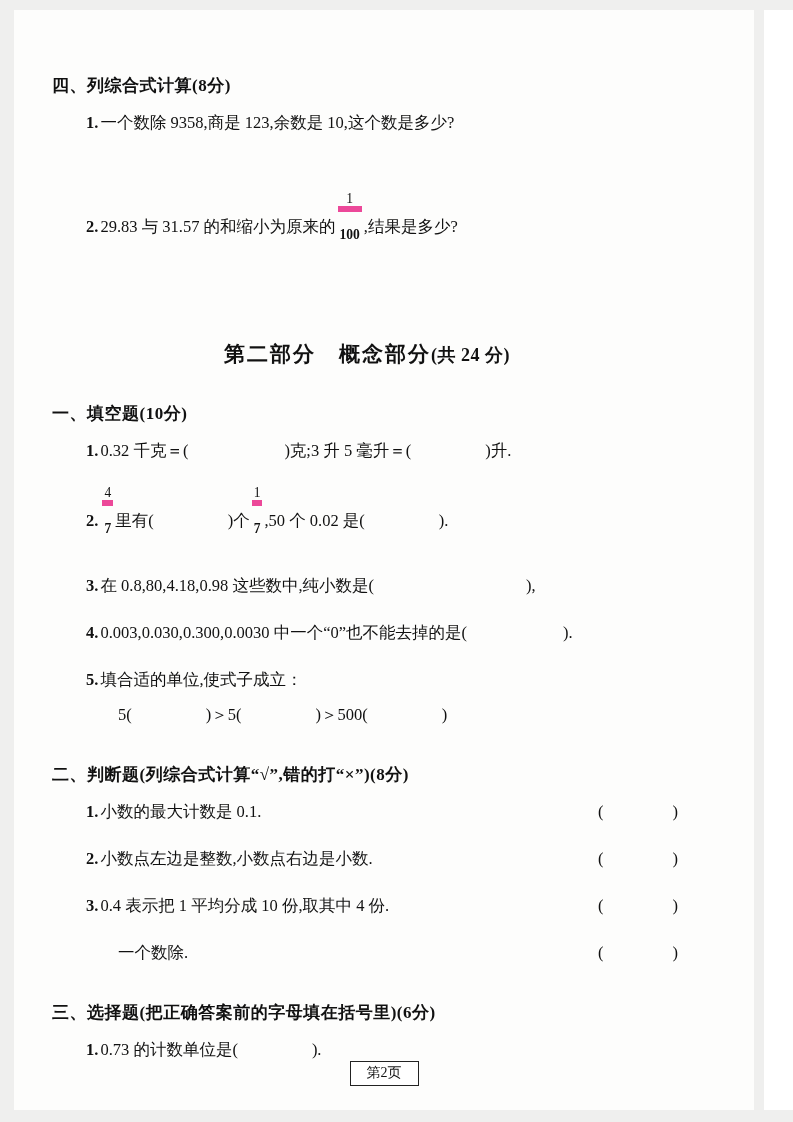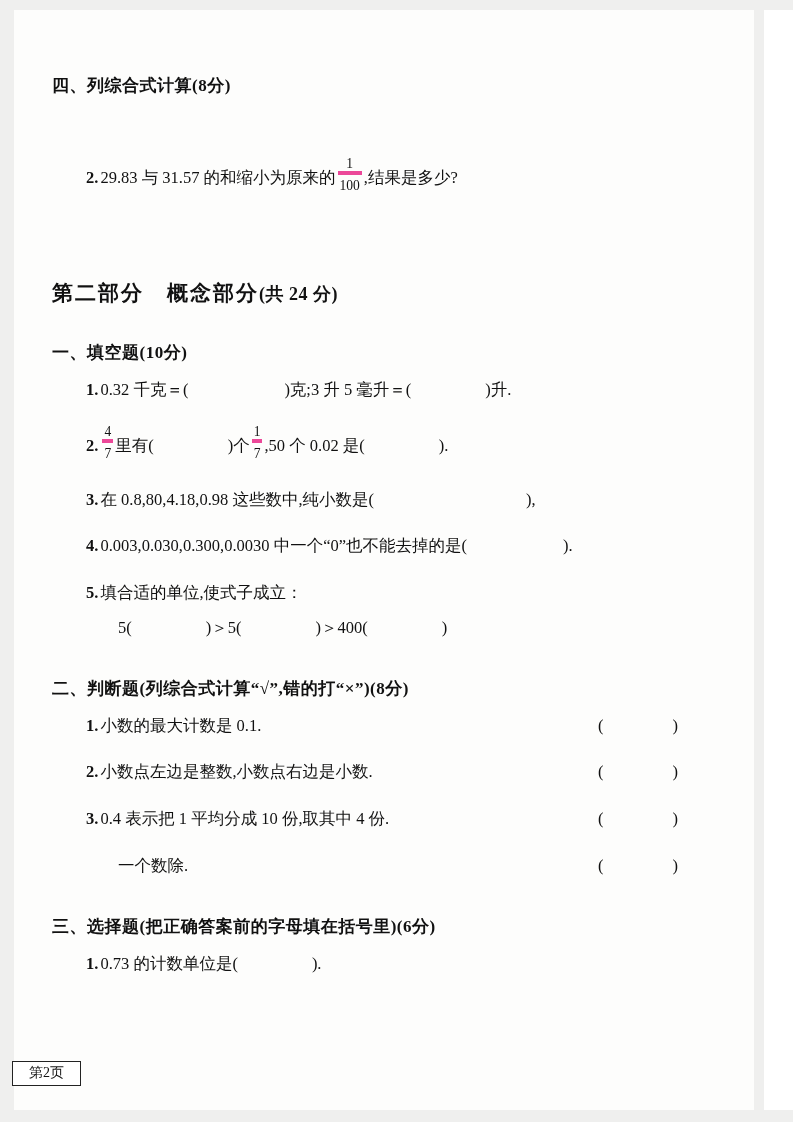--- a/index.html
+++ b/index.html
@@ -44,21 +44,21 @@
   }
   .q .num {
     font-weight: bold;
     margin-right: 2px;
   }
   .spacer-lg { height: 46px; }
   .spacer-md { height: 26px; }
   .spacer-sm { height: 12px; }
 
   .part-title {
-    text-align: left;
+    text-align: center;
     font-size: 21px;
     font-weight: bold;
     letter-spacing: 2px;
     margin: 0 0 8px 0;
     padding-right: 60px;
   }
   .part-title .sub {
     font-size: 18px;
     letter-spacing: 0.5px;
   }
@@ -66,42 +66,42 @@
   
   .frac {
     display: inline-block;
     vertical-align: -0.52em;
     text-align: center;
     font-size: 0.82em;
     line-height: 1.05;
     margin: 0 2px;
   }
   .frac .n { display: block; padding: 0 2px; }
-  .frac .d { display: block; border-top: 4px solid #ec4899; padding: 4px 2px; }
+  .frac .d { display: block; border-top: 6px solid #ec4899; padding: 16px 2px; font-weight: bold; }
 
   .blank-sm { display: inline-block; width: 56px; }
   .blank-md { display: inline-block; width: 74px; }
   .blank-lg { display: inline-block; width: 96px; }
 
   .q-ind {
     padding-left: 66px;
   }
   .tail-paren {
     float: right;
     margin-right: 52px;
     letter-spacing: 12px;
   }
   .clear { clear: both; }
 
   .footer {
     position: absolute;
-    left: 12px;
+    left: 4px;
     right: 0;
     bottom: 36px;
-    text-align: left;
+    text-align: center;
   }
   .footer .pagebox {
     display: inline-block;
     border: 1px solid #222;
     padding: 2px 16px 3px 16px;
     font-size: 14px;
     background: #fff;
   }
   .edge {
     position: absolute;
@@ -118,20 +118,23 @@
 <div class="page">
   <div class="edge edge-left"></div>
   <div class="edge edge-top"></div>
   <div class="edge edge-right"></div>
   <div class="edge edge-bottom"></div>
 
   <div class="content">
 
     <div class="sec-head">四、列综合式计算(8分)</div>
 
+    <div class="q">
+      <span class="num">1.</span><span>一个数除 9358,商是 123,余数是 10,这个数是多少?</span>
+    </div>
 
     <div class="spacer-lg"></div>
 
     <div class="q">
       <span class="num">2.</span><span>29.83 与 31.57 的和缩小为原来的</span><span class="frac"><span class="n">1</span><span class="d">100</span></span><span>,结果是多少?</span>
     </div>
 
     <div class="spacer-lg"></div>
     <div class="spacer-md"></div>
 
@@ -164,21 +167,21 @@
     <div class="q">
       <span class="num">4.</span><span>0.003,0.030,0.300,0.0030 中一个“0”也不能去掉的是(</span><span class="blank-lg"></span><span>).</span>
     </div>
 
     <div class="spacer-sm"></div>
 
     <div class="q">
       <span class="num">5.</span><span>填合适的单位,使式子成立：</span>
     </div>
     <div class="q q-ind">
-      <span>5(</span><span class="blank-md"></span><span>)＞5(</span><span class="blank-md"></span><span>)＞400(</span><span class="blank-md"></span><span>)</span>
+      <span>5(</span><span class="blank-md"></span><span>)＞5(</span><span class="blank-md"></span><span>)＞500(</span><span class="blank-md"></span><span>)</span>
     </div>
 
     <div class="spacer-md"></div>
 
     <div class="sec-head">二、判断题(列综合式计算“√”,错的打“×”)(8分)</div>
 
     <div class="q">
       <span class="num">1.</span><span>小数的最大计数是 0.1.</span><span class="tail-paren">(　　)</span>
       <span class="clear"></span>
     </div>

